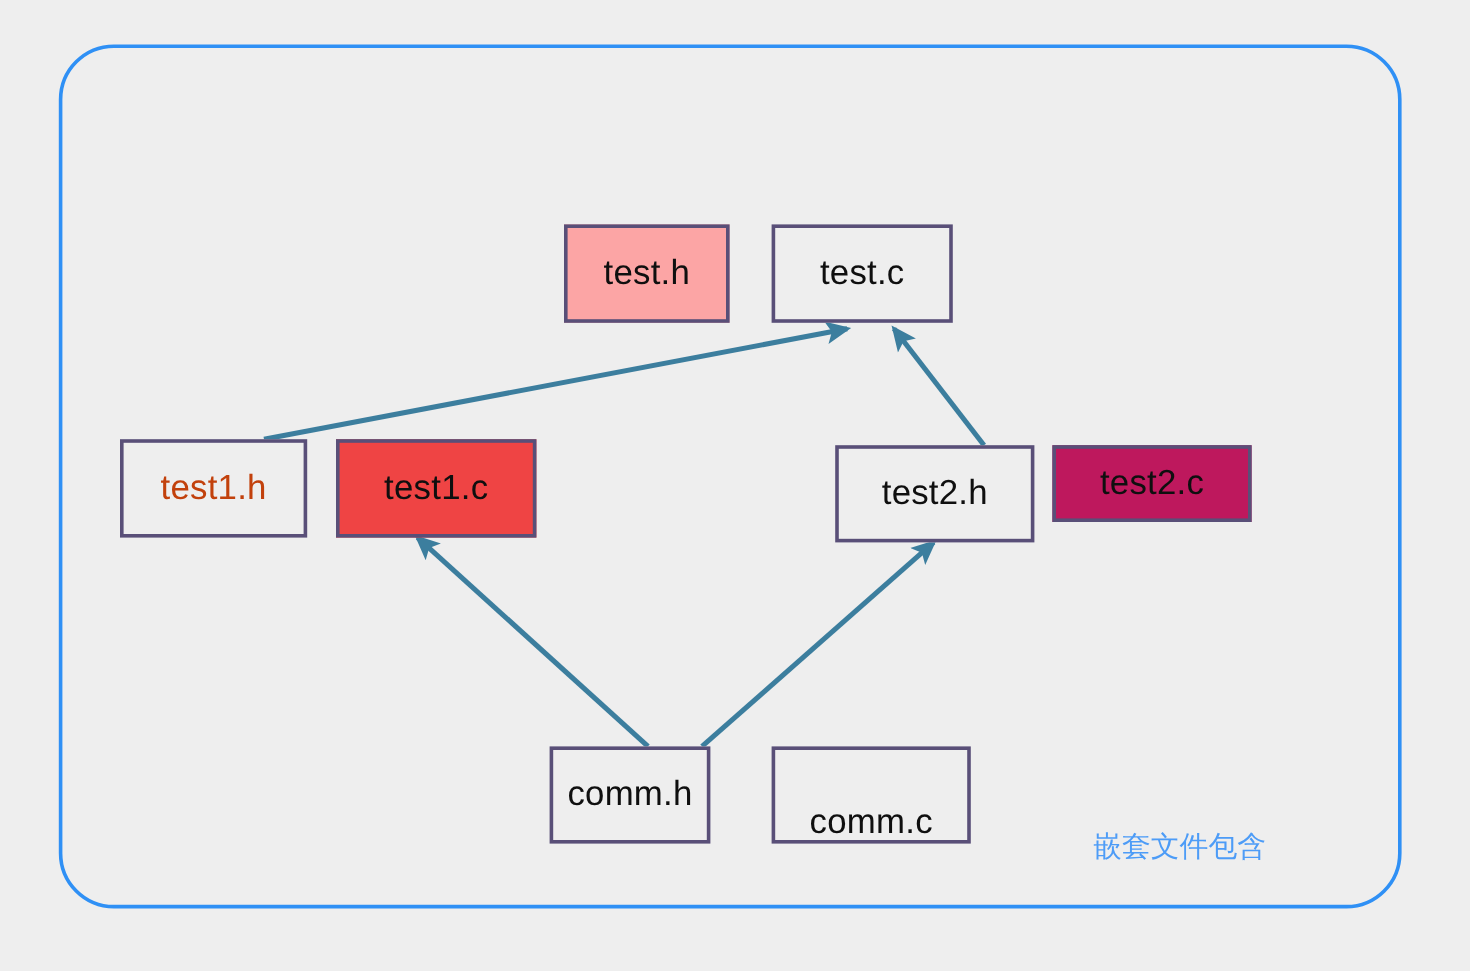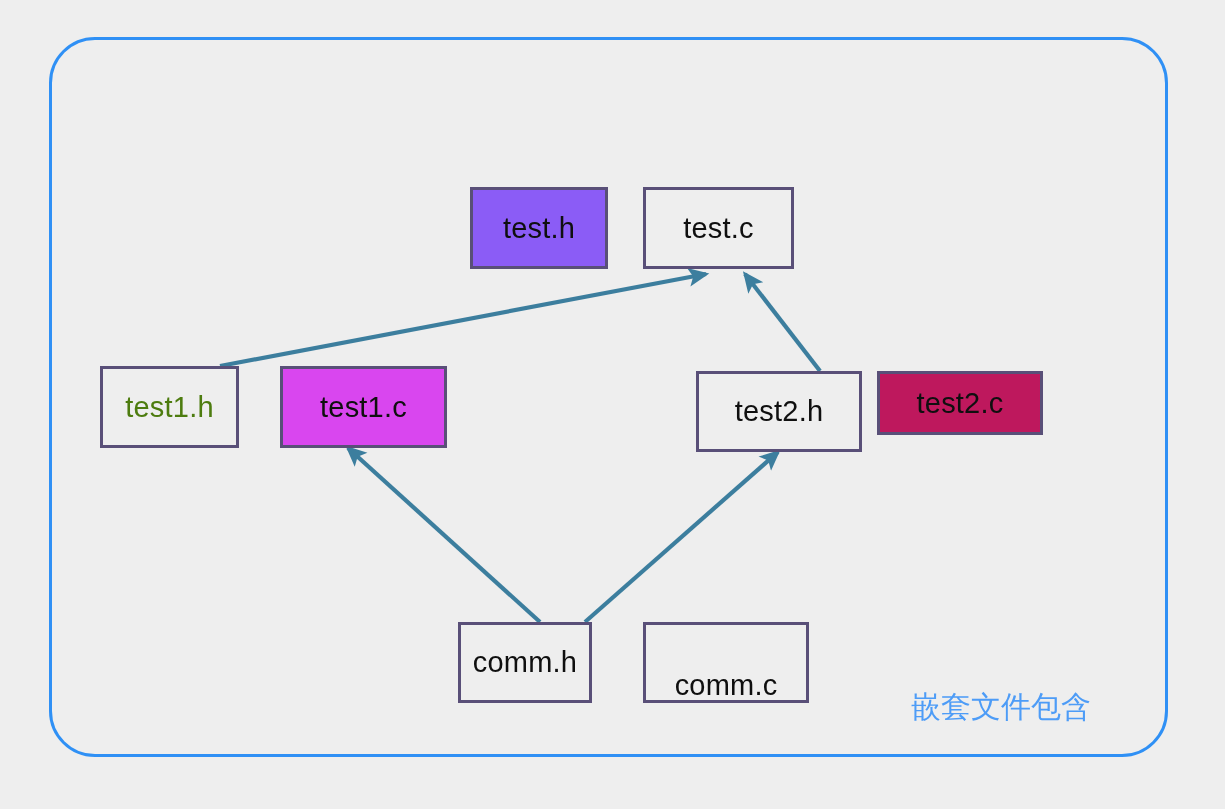--- a/index.html
+++ b/index.html
@@ -42,24 +42,24 @@
     justify-content: center;
     color: #0f0f0f;
     font-size: 29px;
     line-height: 1;
     letter-spacing: 0.2px;
     white-space: nowrap;
   }
   .caption {
     position: absolute;
     color: #4d9cf7;
-    font-size: 30px;
+    font-size: 24px;
     line-height: 1;
     white-space: nowrap;
-    font-family: Liberation Mono, monospace;
+    font-family: Liberation Sans, sans-serif;
   }
   svg.arrows {
     position: absolute;
     left: 0;
     top: 0;
     width: 1225px;
     height: 809px;
     pointer-events: none;
   }
 </style>
@@ -78,30 +78,30 @@
     </defs>
     <g id="edge-group">
         <line x1="220" y1="366" x2="706" y2="274" stroke="#3c7e9e" stroke-width="4.2" marker-end="url(#arrowhead)"></line>
         <line x1="820" y1="371" x2="745" y2="274" stroke="#3c7e9e" stroke-width="4.2" marker-end="url(#arrowhead)"></line>
         <line x1="540" y1="622" x2="348" y2="448" stroke="#3c7e9e" stroke-width="4.2" marker-end="url(#arrowhead)"></line>
         <line x1="585" y1="622" x2="778" y2="452" stroke="#3c7e9e" stroke-width="4.2" marker-end="url(#arrowhead)"></line>
       </g>
   </svg>
 
   <div id="node-layer">
-      <div class="node" style="left: 470px; top: 187px; width: 138px; height: 82px; border-color: rgb(89, 79, 120); background: #8b5cf6; color: rgb(15, 15, 15);">
+      <div class="node" style="left: 470px; top: 187px; width: 138px; height: 82px; border-color: rgb(89, 79, 120); background: #fca5a5; color: rgb(15, 15, 15);">
         <span>test.h</span>
       </div>
       <div class="node" style="left: 643px; top: 187px; width: 151px; height: 82px; border-color: rgb(89, 79, 120); background: rgb(238, 238, 238); color: rgb(15, 15, 15);">
         <span>test.c</span>
       </div>
-      <div class="node" style="left: 100px; top: 366px; width: 139px; height: 82px; border-color: rgb(89, 79, 120); background: rgb(238, 238, 238); color: #4d7c0f;">
+      <div class="node" style="left: 100px; top: 366px; width: 156px; height: 82px; border-color: rgb(89, 79, 120); background: rgb(238, 238, 238); color: #c2410c;">
         <span>test1.h</span>
       </div>
-      <div class="node" style="left: 280px; top: 366px; width: 167px; height: 82px; border-color: rgb(89, 79, 120); background: #d946ef; color: rgb(15, 15, 15);">
+      <div class="node" style="left: 280px; top: 366px; width: 167px; height: 82px; border-color: rgb(89, 79, 120); background: #ef4444; color: rgb(15, 15, 15);">
         <span>test1.c</span>
       </div>
       <div class="node" style="left: 696px; top: 371px; width: 166px; height: 81px; border-color: rgb(89, 79, 120); background: rgb(238, 238, 238); color: rgb(15, 15, 15);">
         <span>test2.h</span>
       </div>
       <div class="node" style="left: 877px; top: 371px; width: 166px; height: 64px; border-color: rgb(89, 79, 120); background: #be185d; color: rgb(15, 15, 15);">
         <span>test2.c</span>
       </div>
       <div class="node" style="left: 458px; top: 622px; width: 134px; height: 81px; border-color: rgb(89, 79, 120); background: rgb(238, 238, 238); color: rgb(15, 15, 15);">
         <span>comm.h</span>

